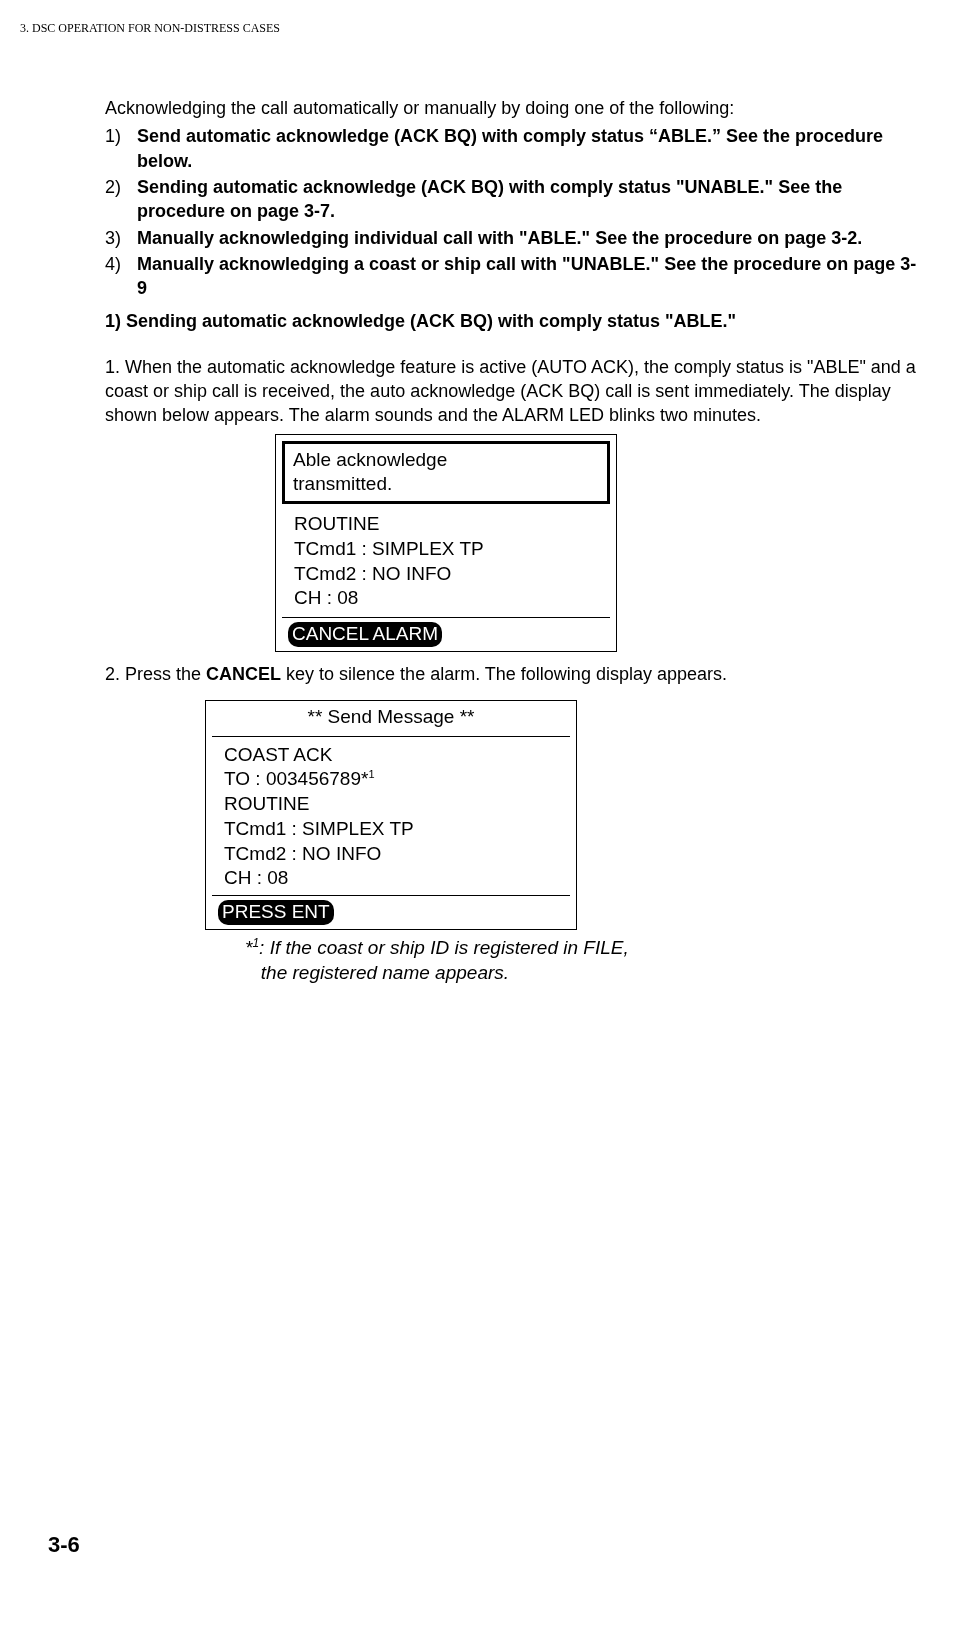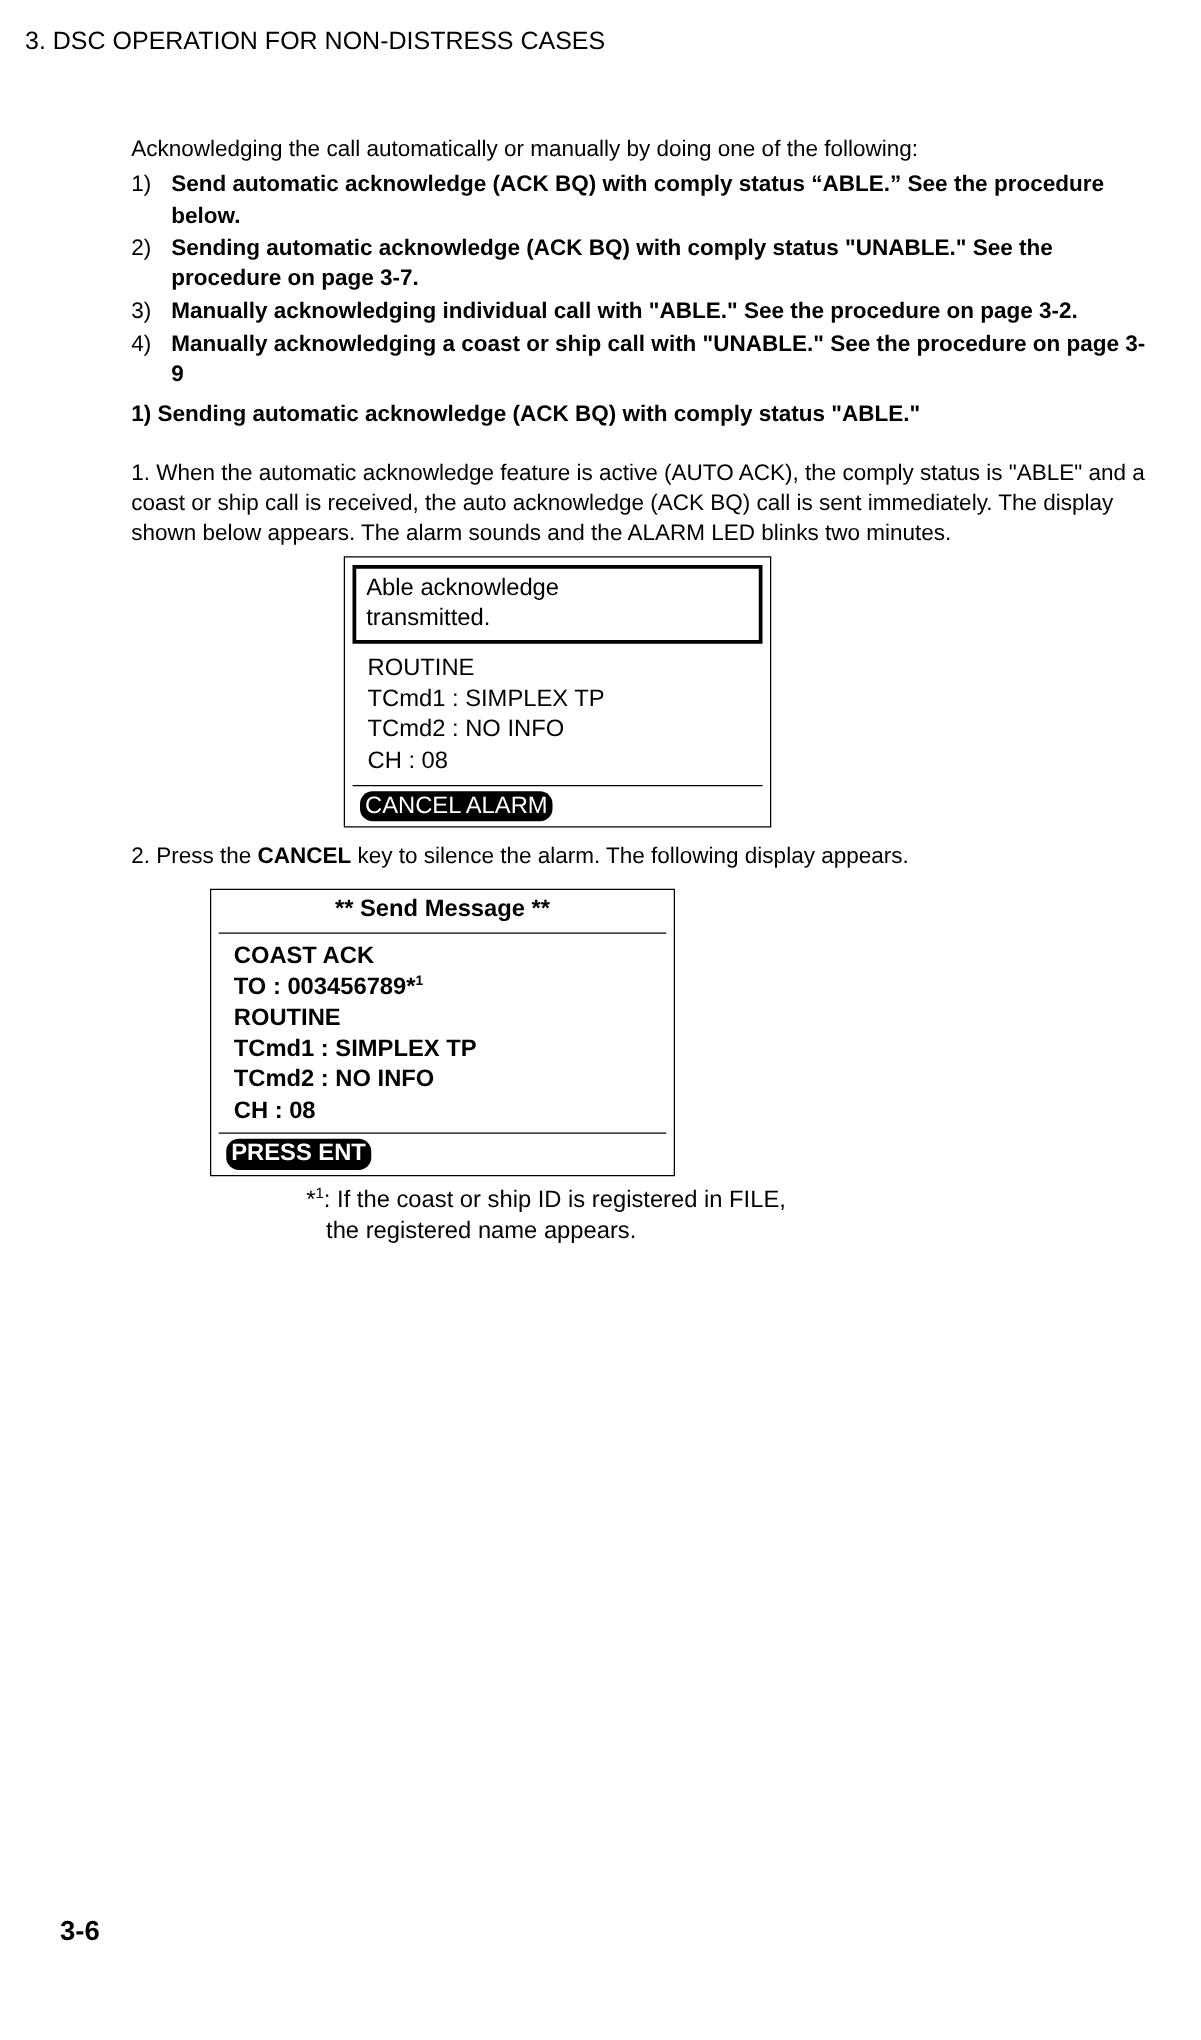--- a/index.html
+++ b/index.html
@@ -7,21 +7,22 @@
     font-size: 18px;
     line-height: 1.35;
     color: #000;
     background: #fff;
     margin: 0;
     padding: 20px 40px 40px 20px;
     width: 961px;
     box-sizing: border-box;
   }
   .header {
-    font-size: 20px;
+    font-size: 12px;
+    font-family: Liberation Serif, serif;
   }
   .content {
     margin-left: 85px;
     margin-top: 60px;
   }
   .para {
     margin: 0 0 4px 0;
   }
   .numlist {
     margin: 0;
@@ -71,26 +72,25 @@
   .inverse {
     background: #000;
     color: #fff;
     display: inline-block;
     padding: 0 4px;
     margin-left: 12px;
     border-radius: 10px;
   }
   .display2 {
     width: 370px;
-    margin: 14px 0 6px 63px;
+    margin: 14px 0 6px 100px;
     border: 1px solid #000;
     font-size: 19px;
     line-height: 1.3;
     padding-bottom: 4px;
-    font-weight: bold;
   }
   .display2 .title {
     text-align: center;
     padding: 4px 0 6px 0;
   }
   .display2 hr {
     border: none;
     border-top: 1px solid #000;
     margin: 0 6px 4px 6px;
   }
@@ -98,20 +98,21 @@
     padding: 2px 10px 4px 18px;
   }
   .sup {
     font-size: 11px;
     vertical-align: super;
   }
   .footnote {
     margin: 6px 0 18px 140px;
     font-size: 19px;
     line-height: 1.3;
+    font-style: italic;
   }
   .footnote .sup {
     font-size: 12px;
   }
   .page-num {
     font-size: 22px;
     font-weight: bold;
     position: absolute;
     left: 28px;
     bottom: 20px;

